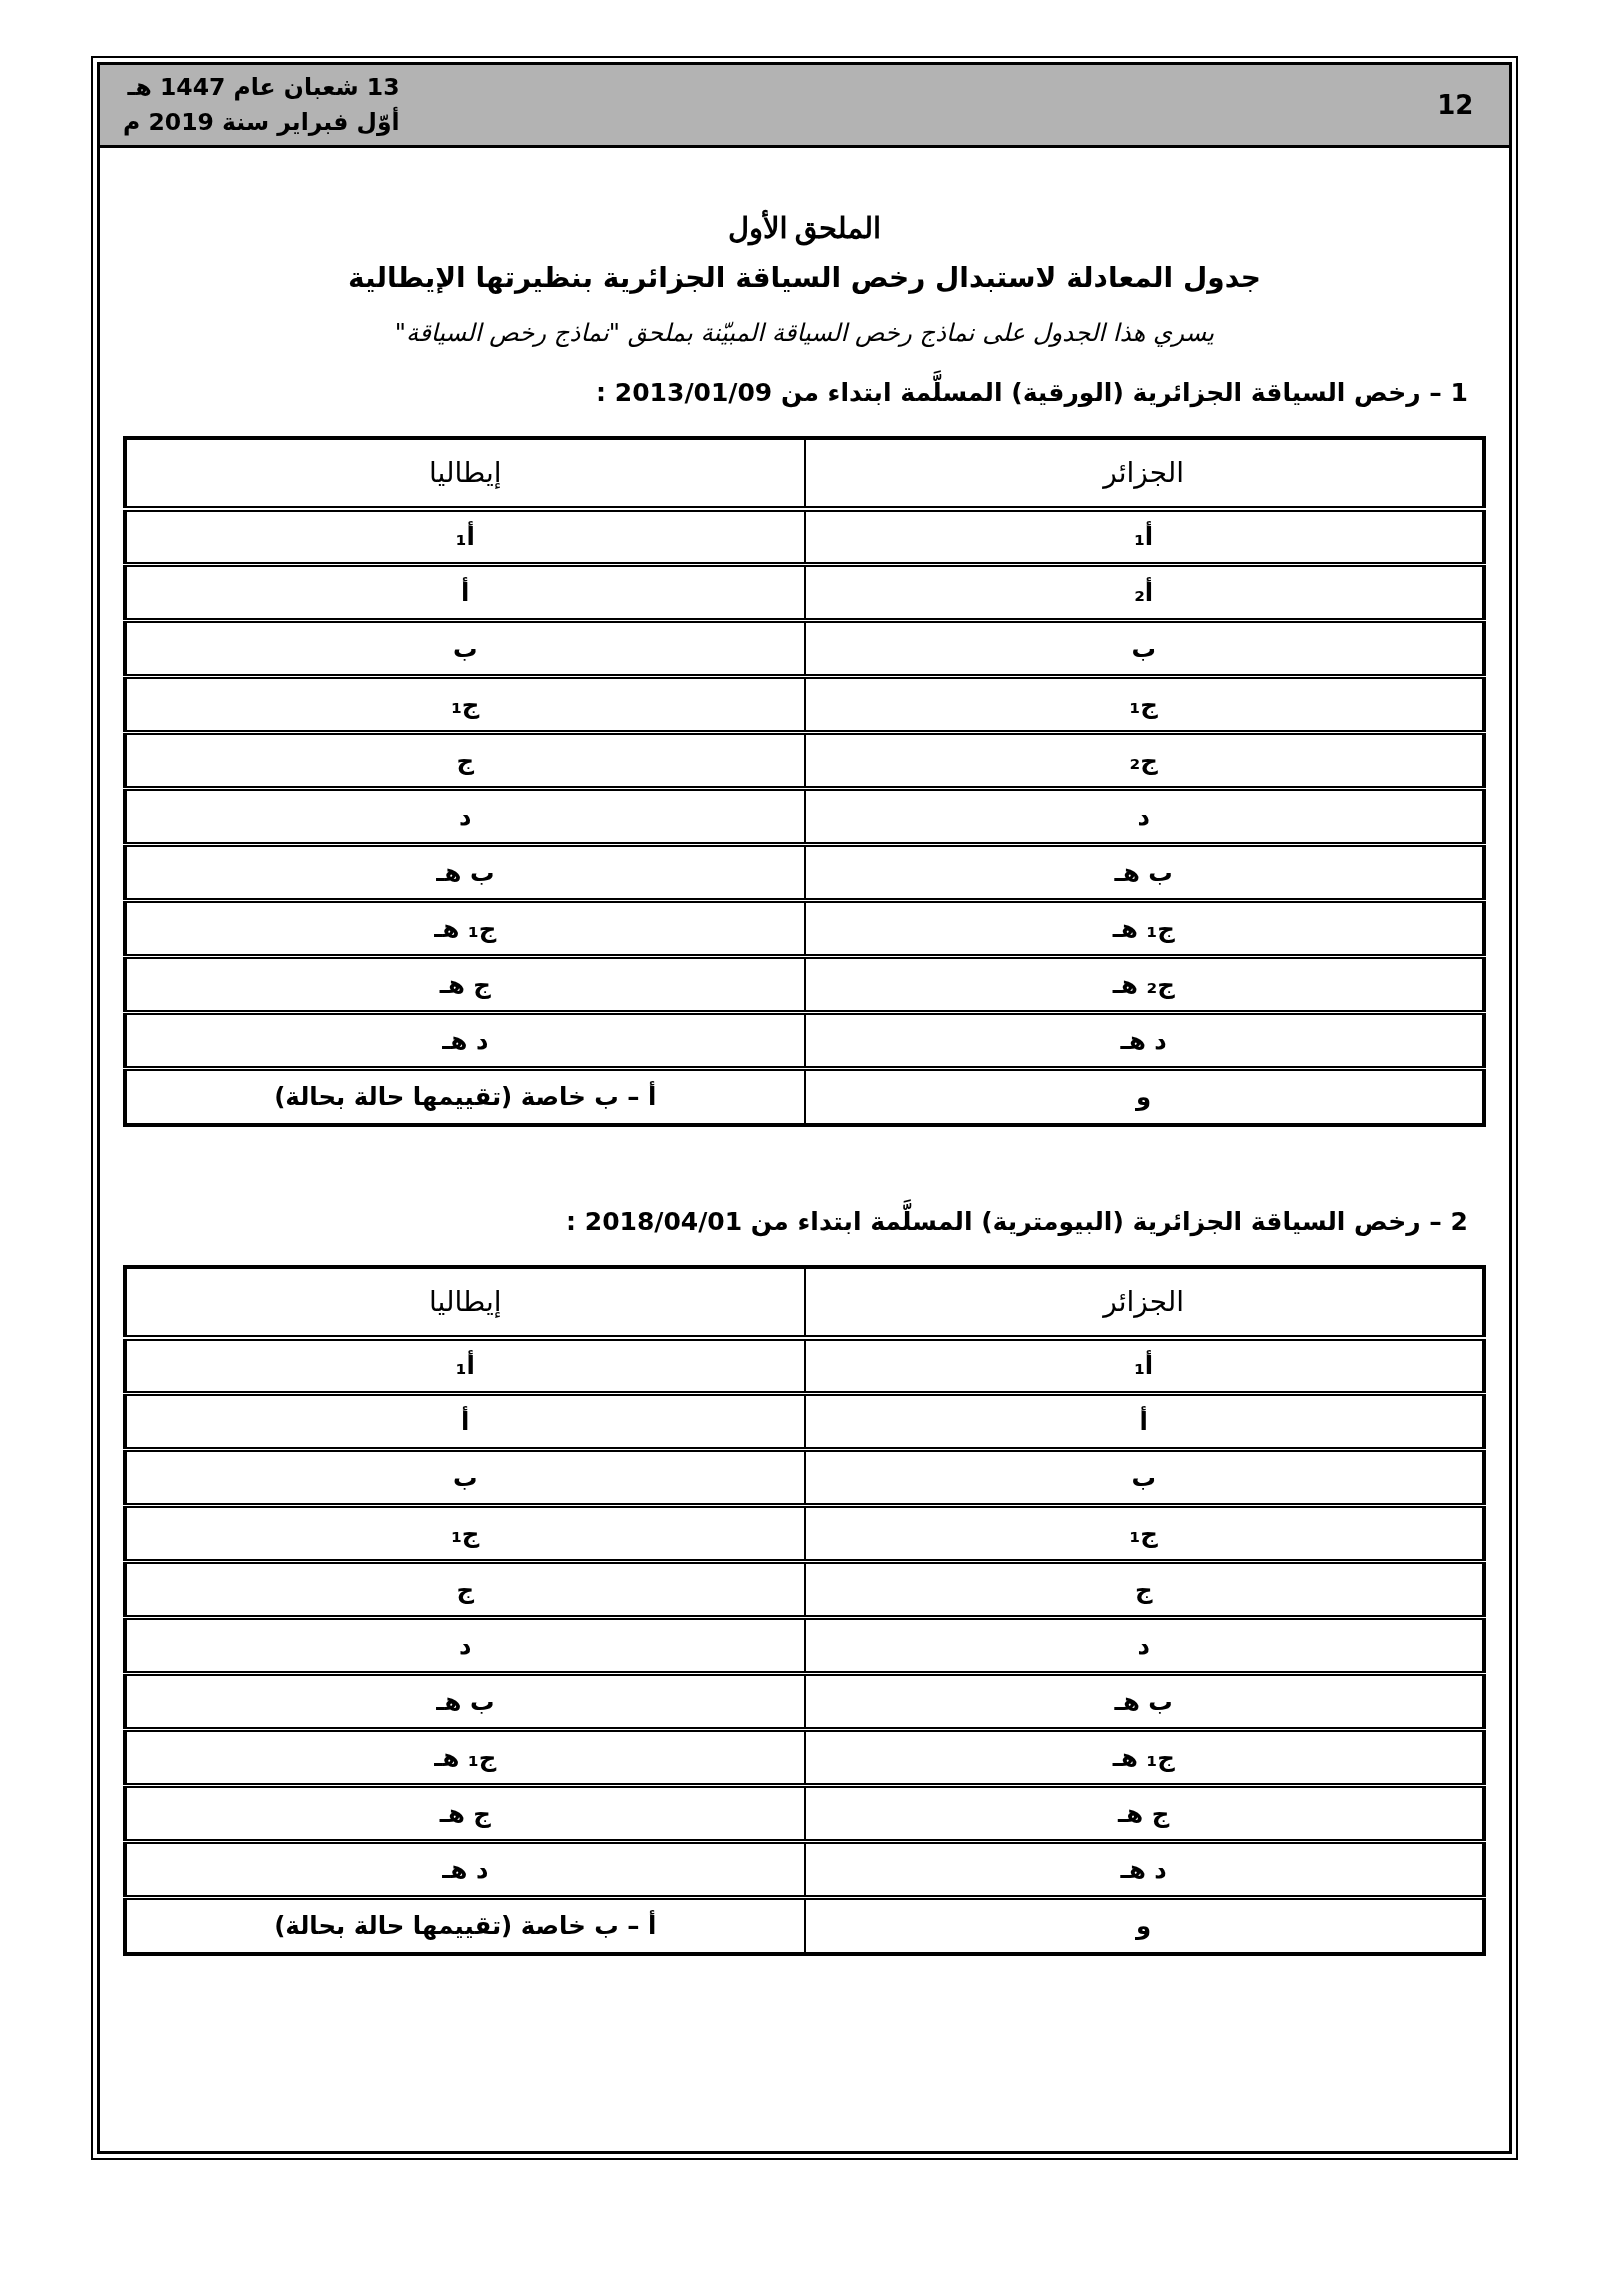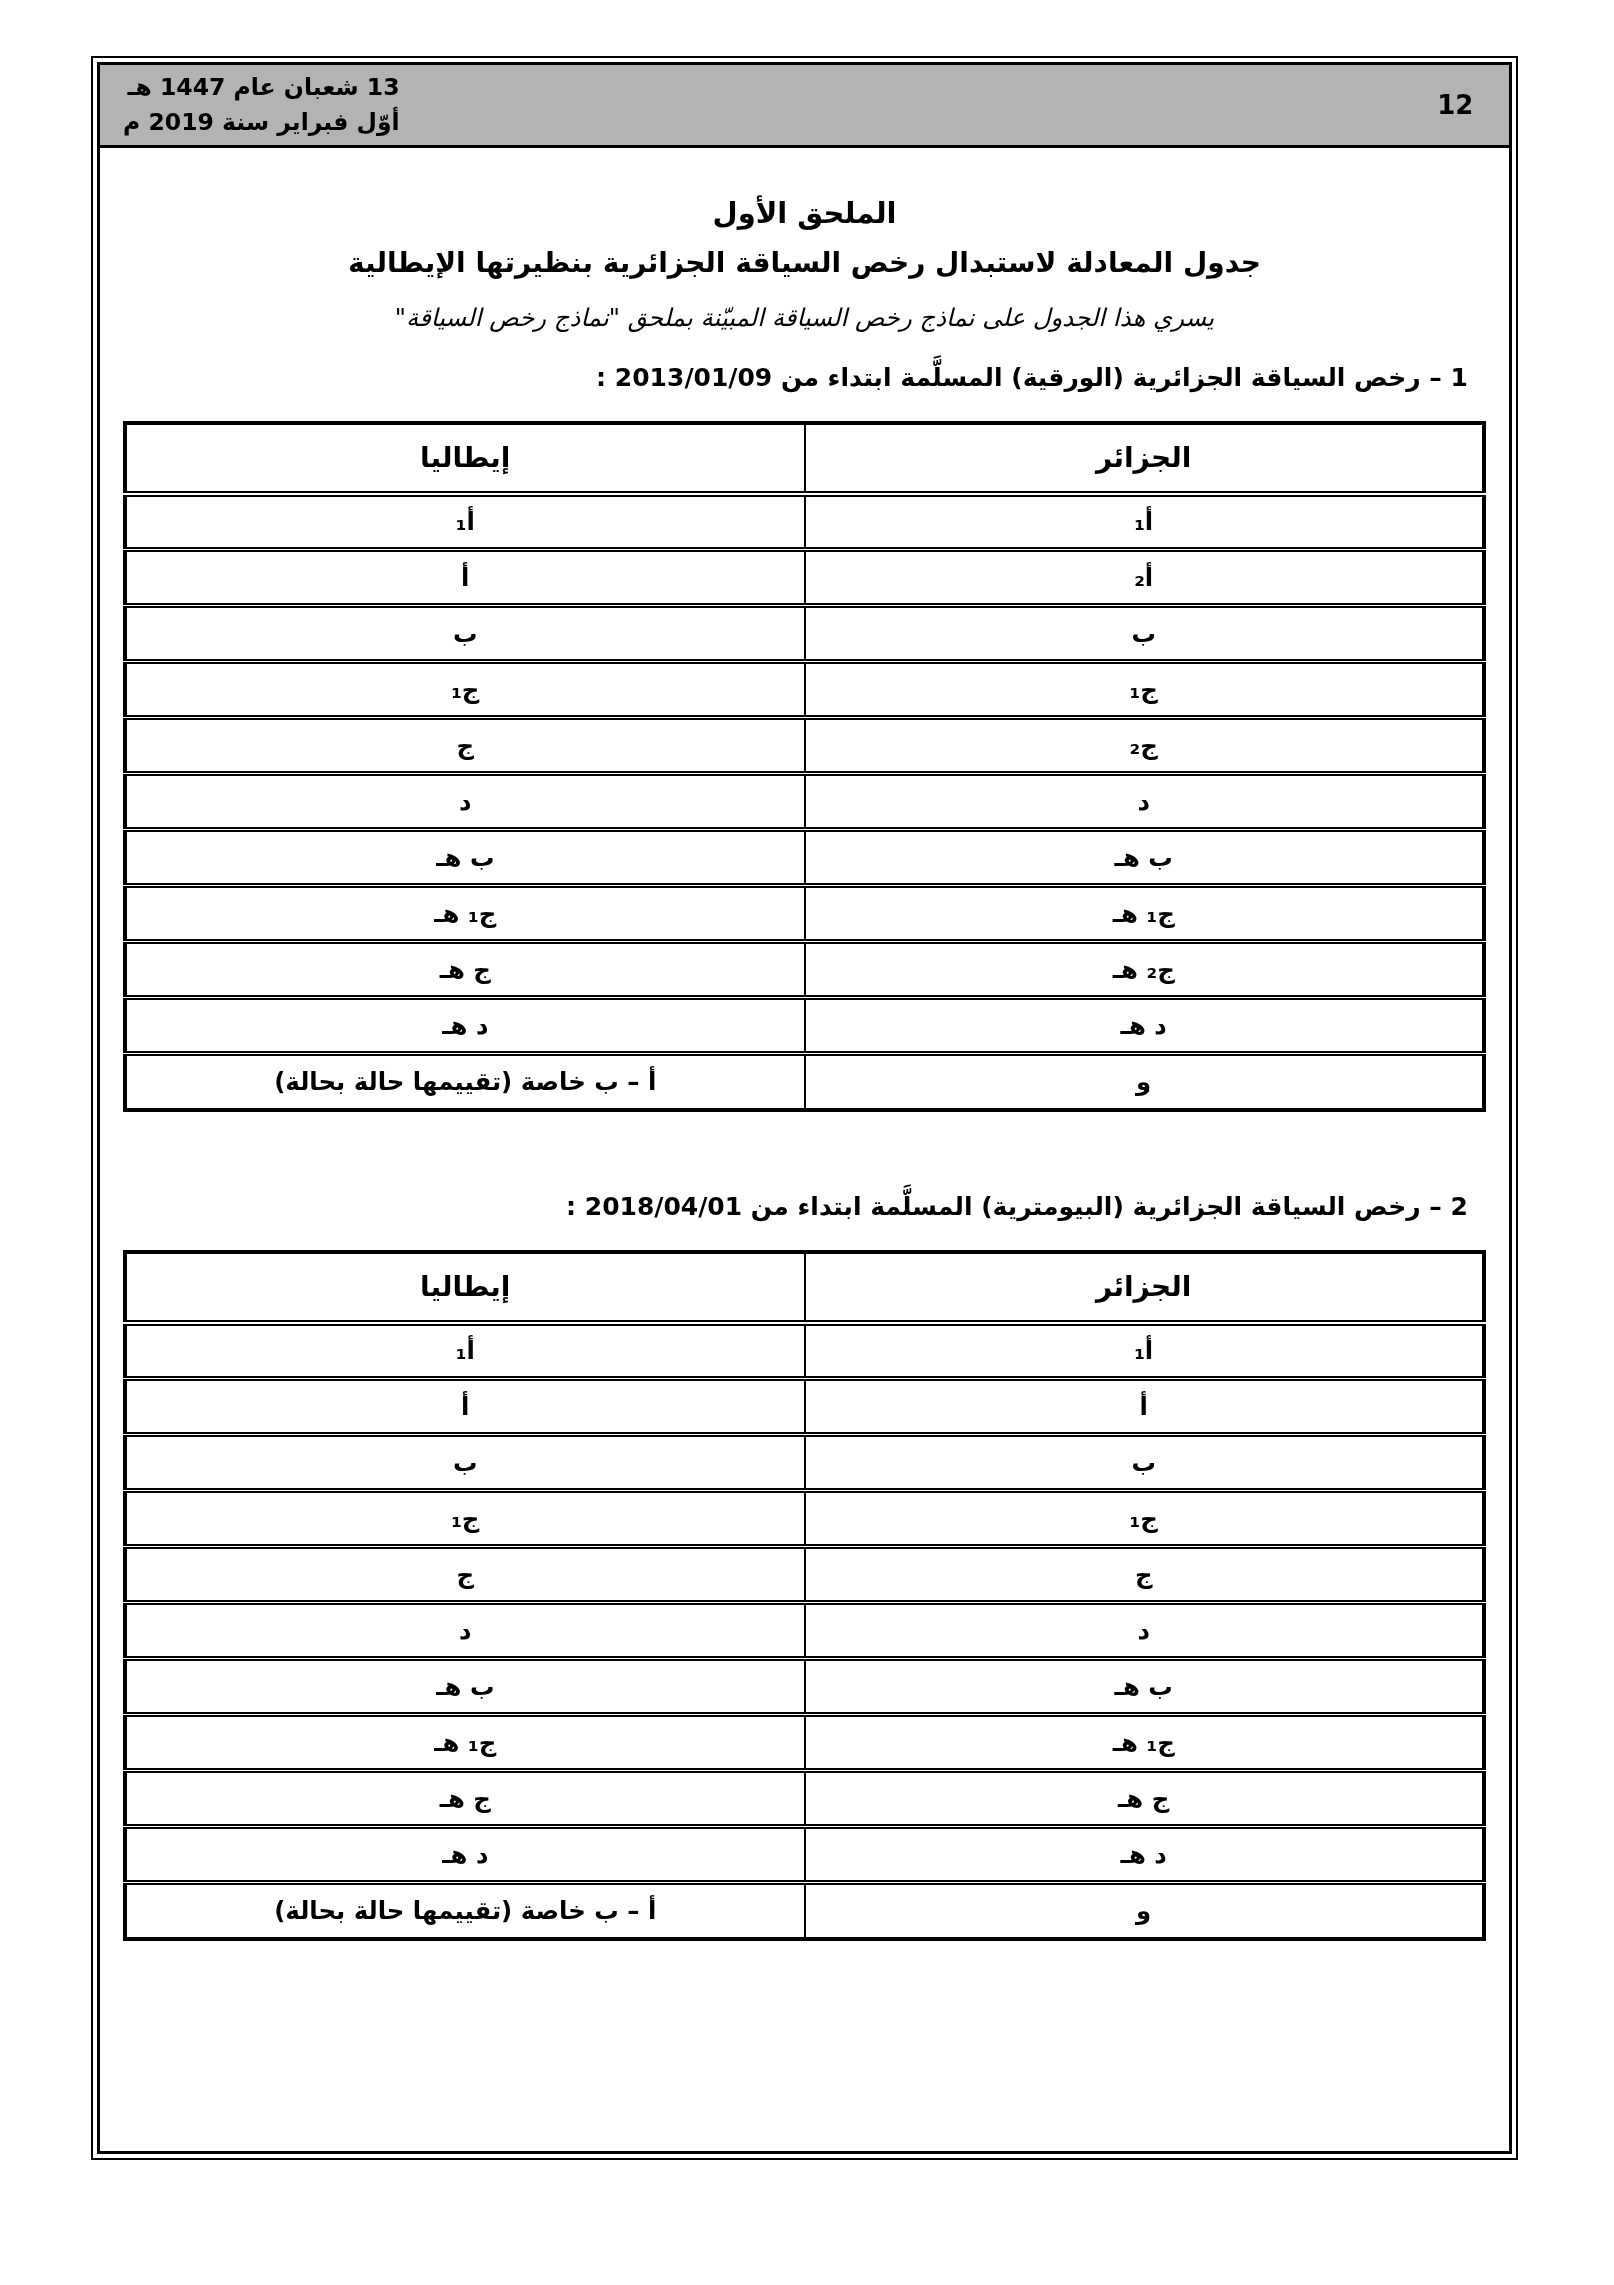--- a/index.html
+++ b/index.html
@@ -47,24 +47,25 @@
   }
   .page-number {
     position: absolute;
     right: 36px; top: 50%;
     transform: translateY(-50%);
     font-size: 26px;
     font-weight: bold;
   }
   .content { padding: 0 23.5px; }
   .annex-title {
-    margin-top: 48px;
+    margin-top: 63px;
     text-align: center;
     font-size: 29px;
     font-weight: bold;
+    font-family: Liberation Serif, serif;
   }
   .annex-subtitle {
     margin-top: 16px;
     text-align: center;
     font-size: 28px;
     font-weight: bold;
   }
   .applicability-note {
     margin-top: 24px;
     text-align: center;
@@ -81,21 +82,21 @@
   .equiv-table {
     margin-top: 29px;
     width: 100%;
     border-collapse: collapse;
     border: 4.5px solid #000;
     table-layout: fixed;
   }
   .equiv-table th {
     height: 71px;
     font-size: 28px;
-    font-weight: bold;
+    font-weight: normal;
     text-align: center;
     vertical-align: middle;
     border: 2.7px solid #000;
     border-bottom: 6.3px double #000;
     width: 50%;
   }
   .equiv-table td {
     height: 56px;
     font-size: 24.4px;
     font-weight: bold;

